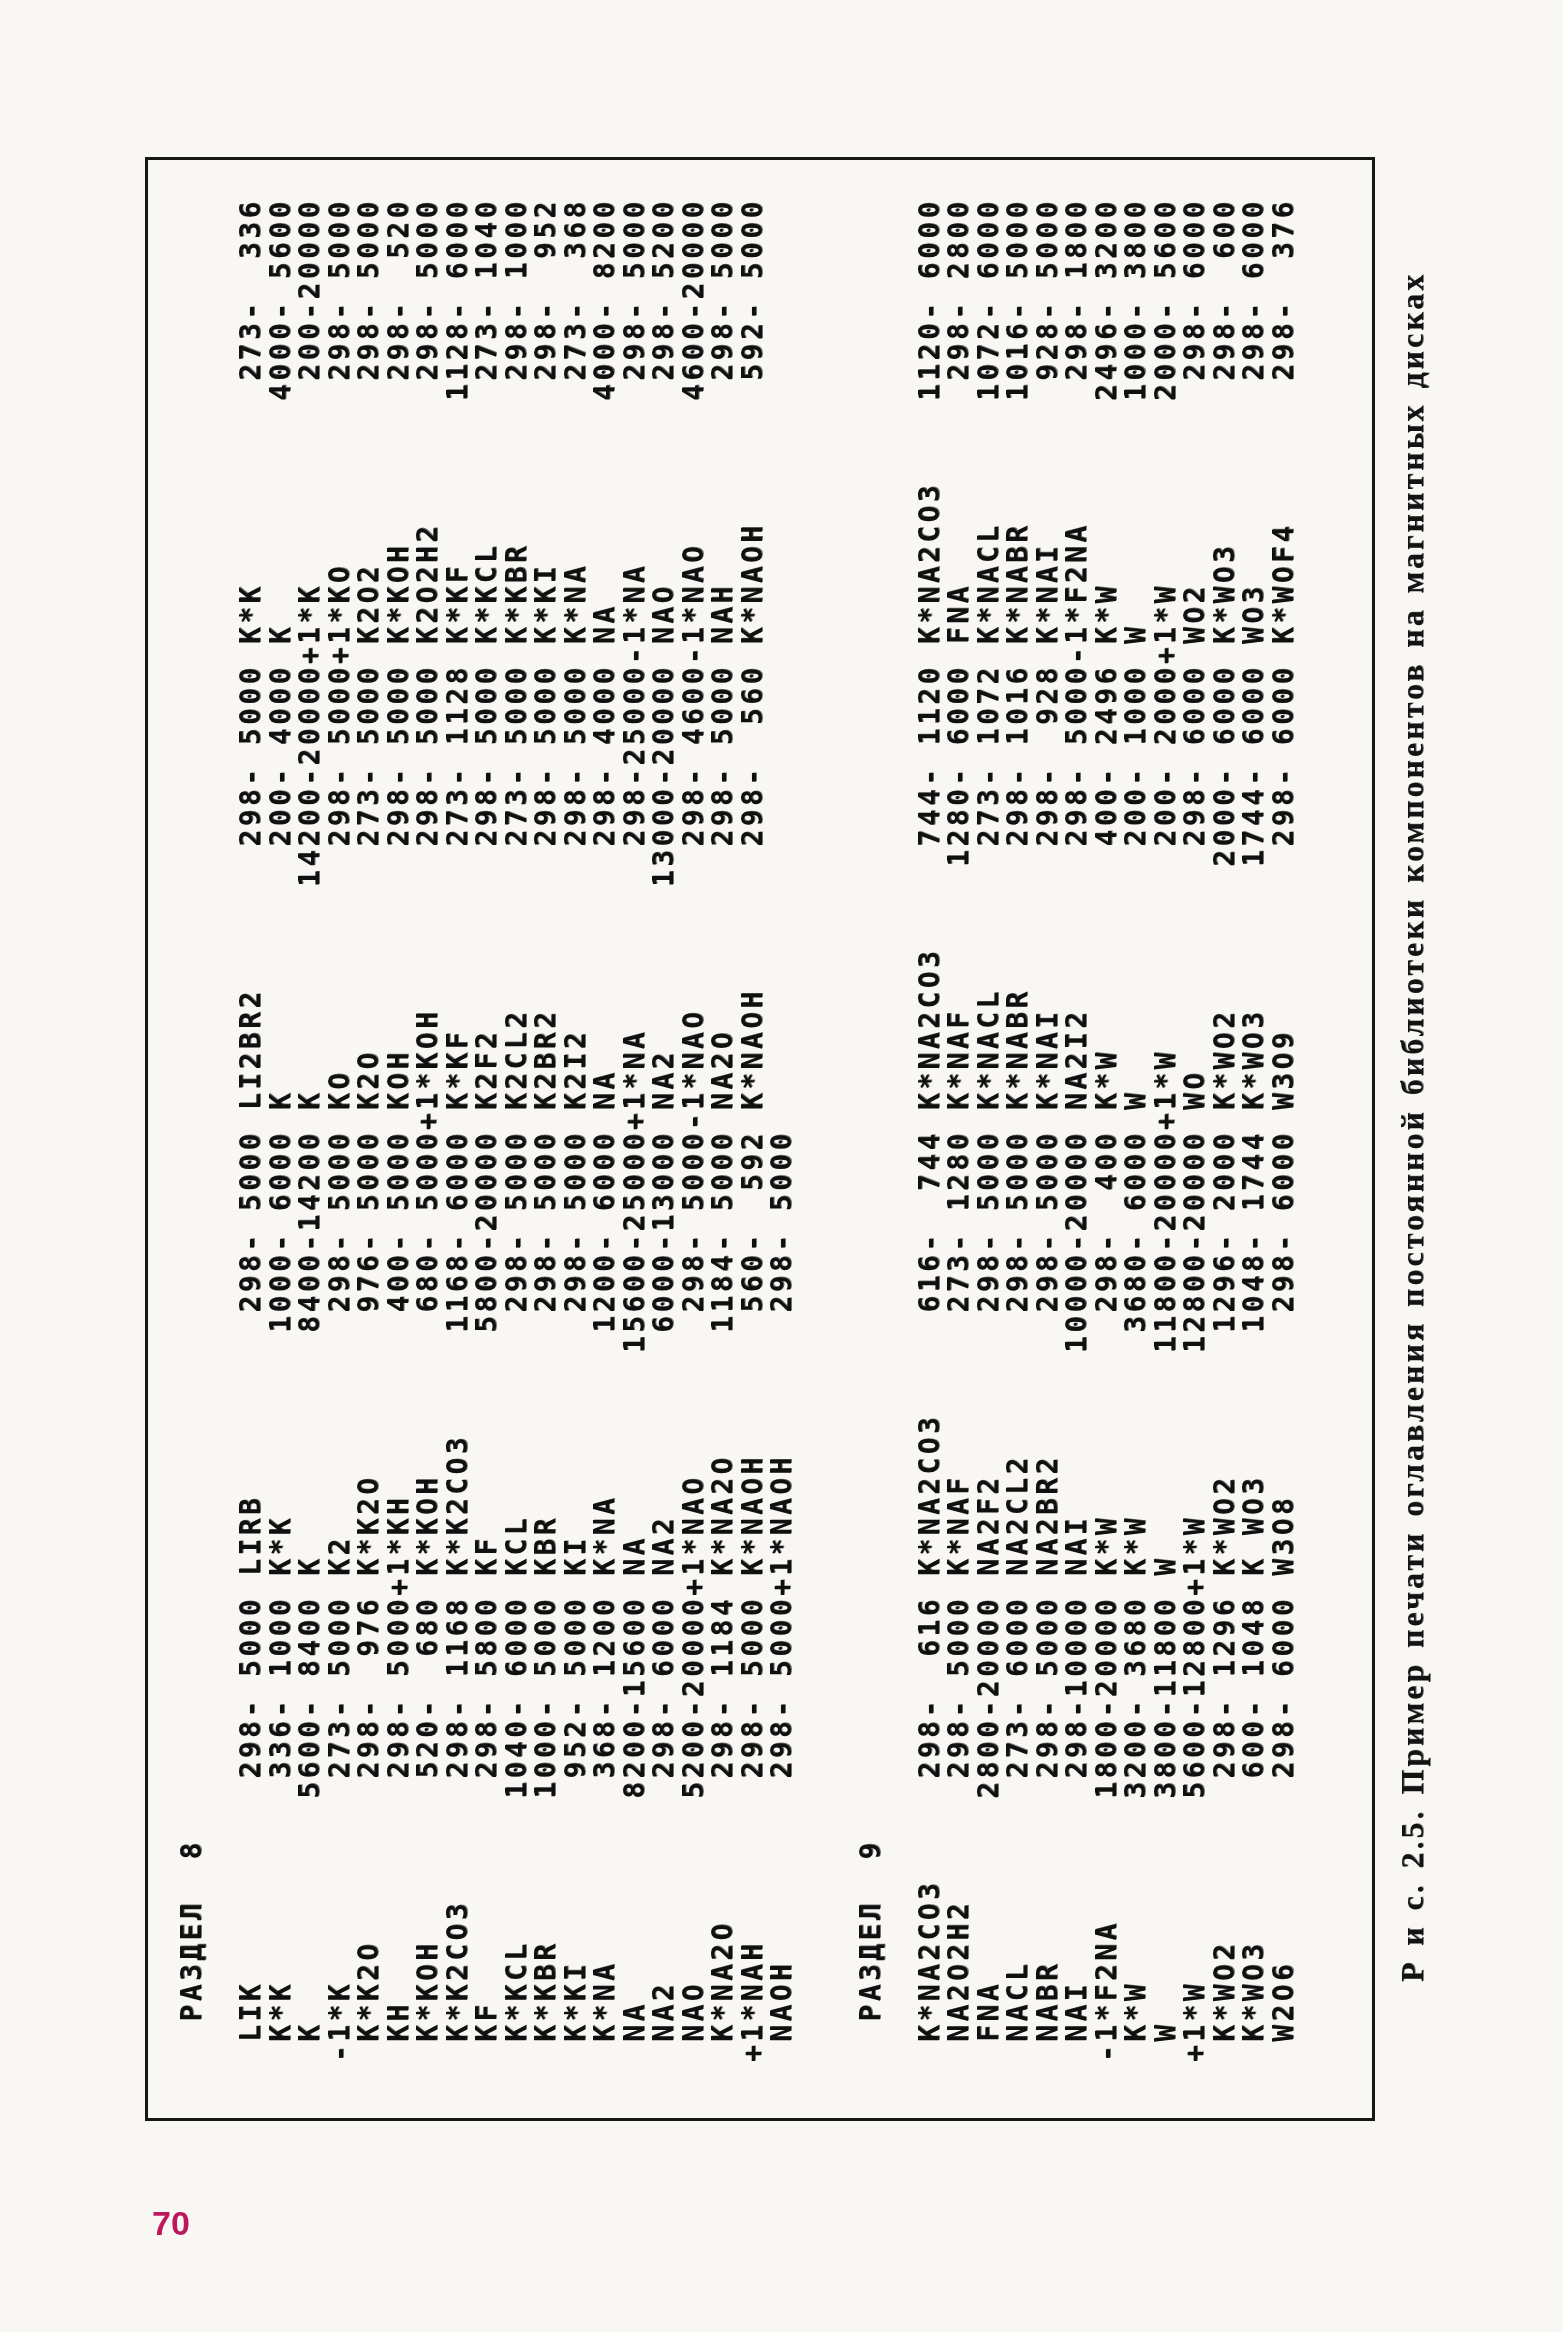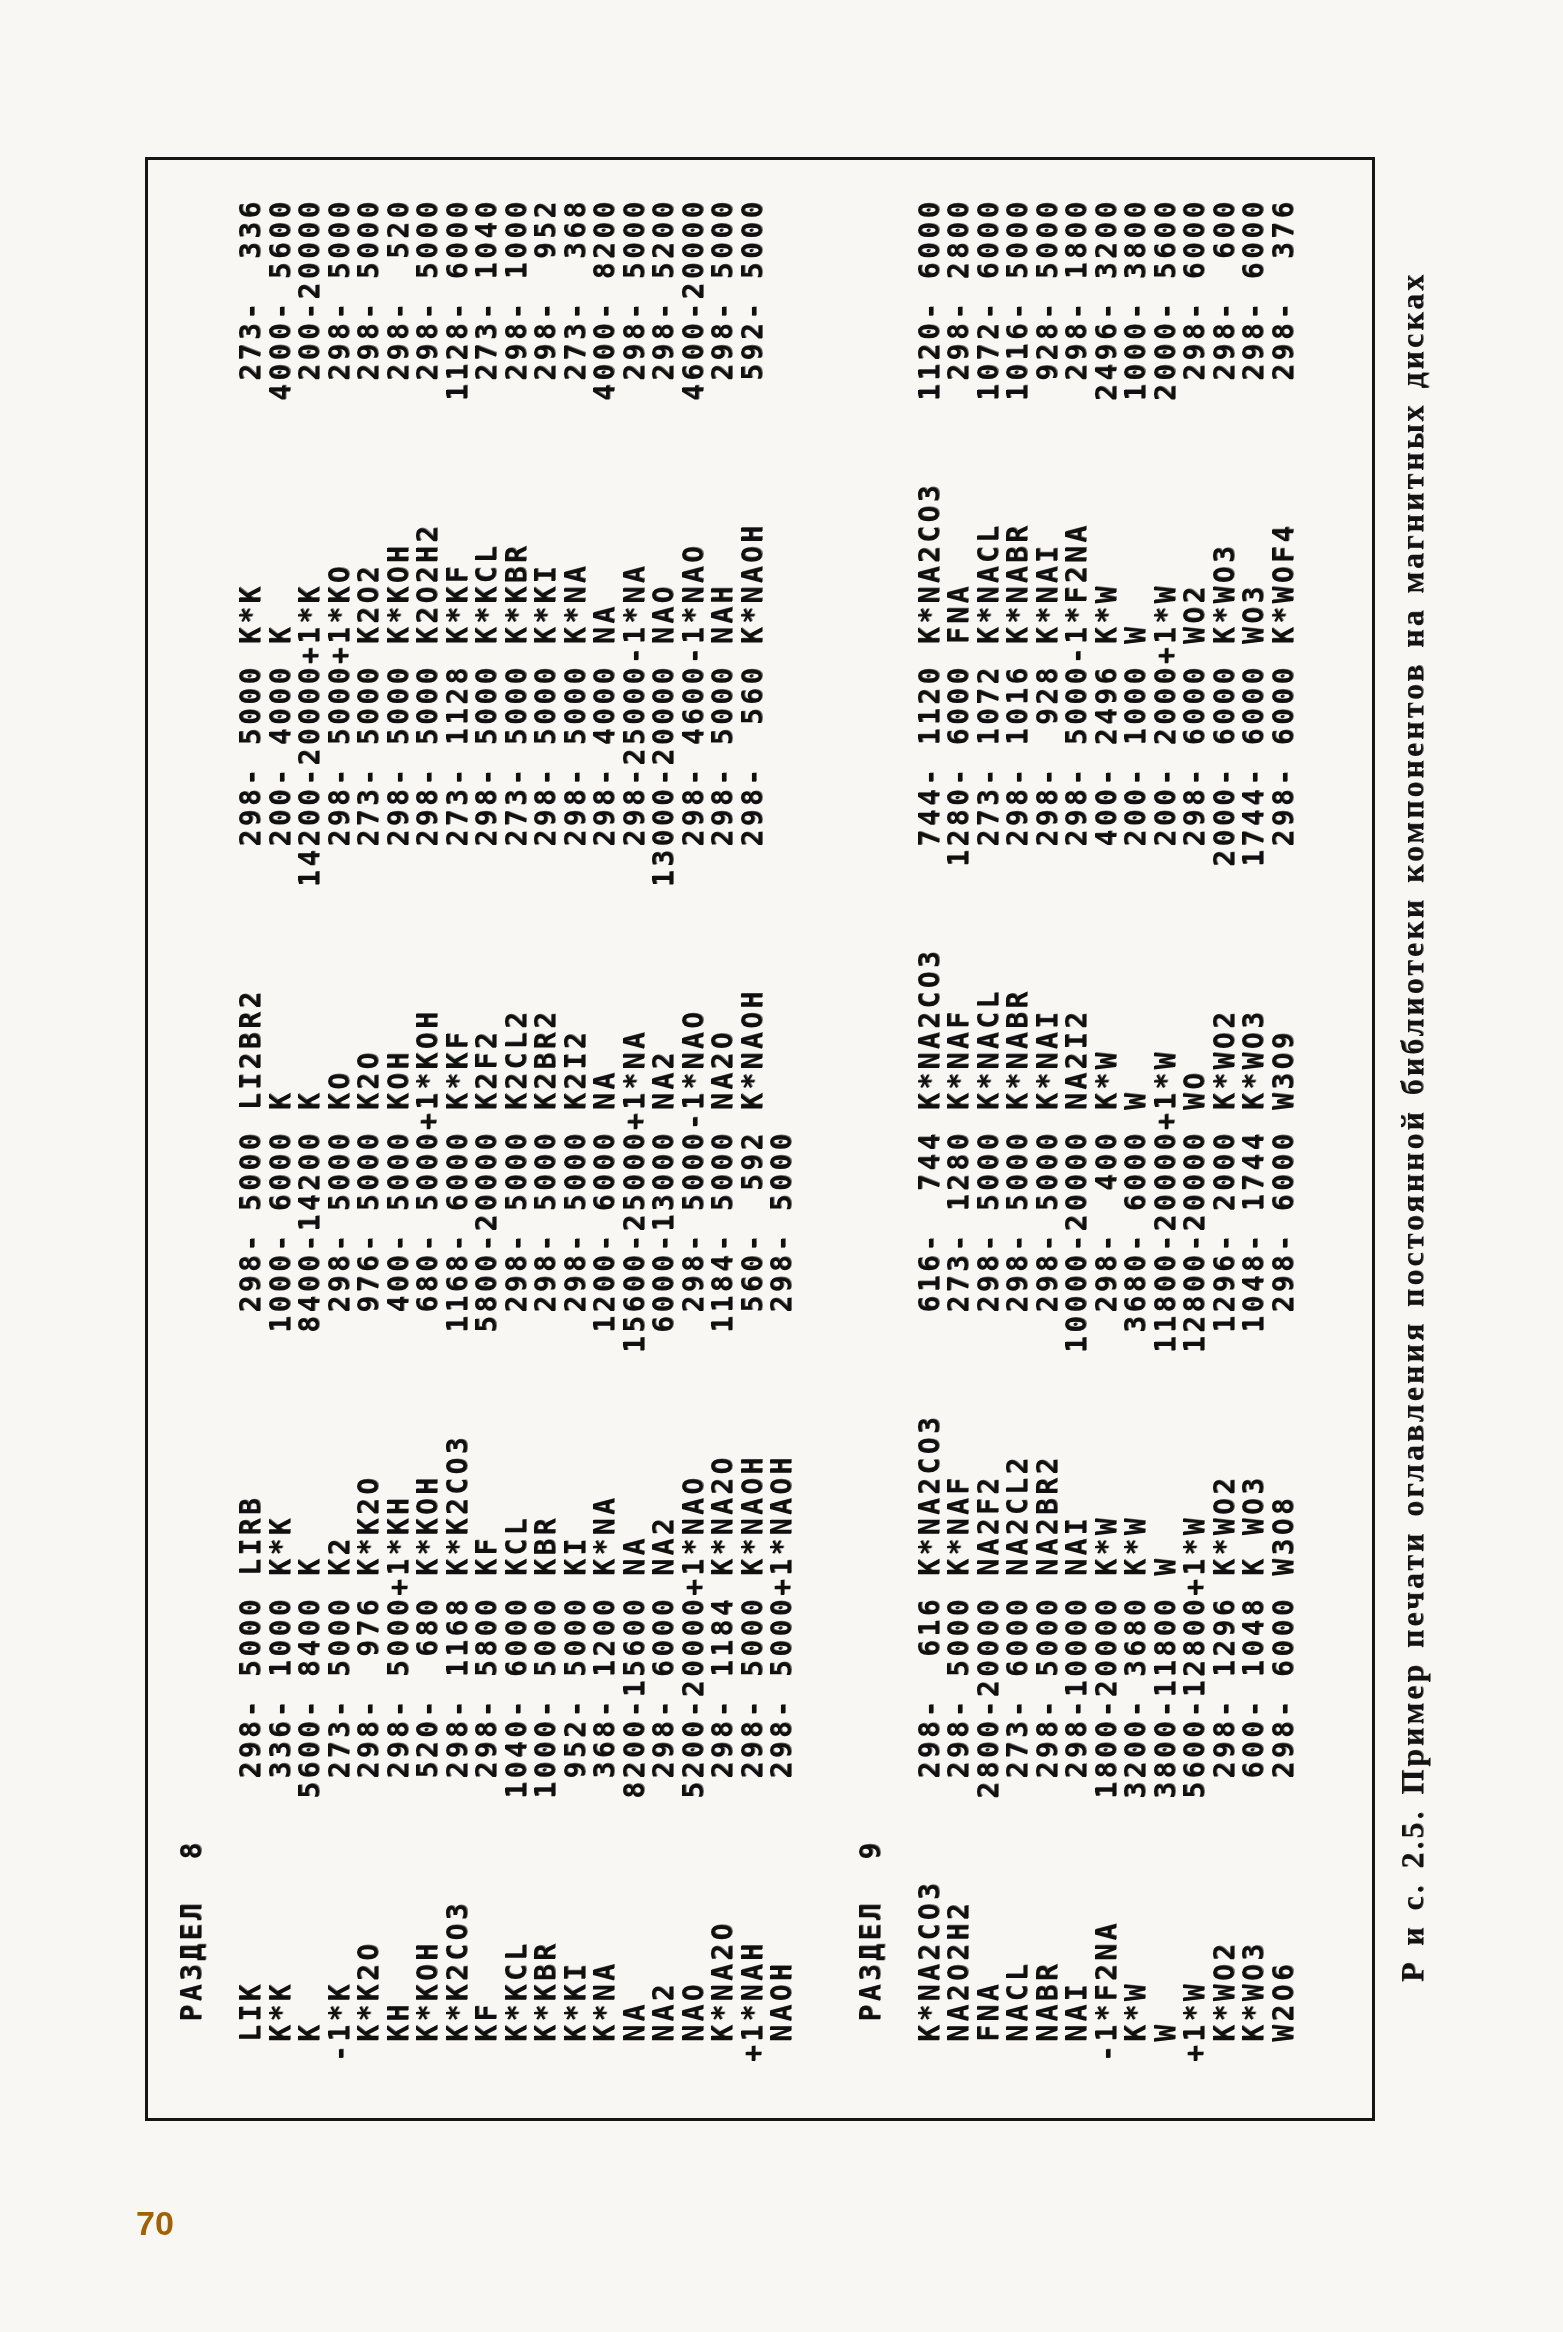--- a/index.html
+++ b/index.html
@@ -41,25 +41,25 @@
     font-family:"Liberation Serif", serif;
     font-weight:bold;
     font-size:32px;
     letter-spacing:3px;
     word-spacing:2.8px;
     white-space:nowrap;
     color:#131313;
     text-shadow:0.5px 0.5px 0 rgba(10,10,10,0.5);
   }
   .pagenum{
-    position:absolute; left:136px; top:2204px;
+    position:absolute; left:152px; top:2204px;
     font-family:"Liberation Sans", sans-serif;
     font-weight:bold;
     font-size:34px;
-    color:#a16207;
+    color:#be185d;
     text-align:center;
   }
 </style>
 </head>
 <body>
 
 <div class="page">
 
   <div class="figure-box"></div>
 

